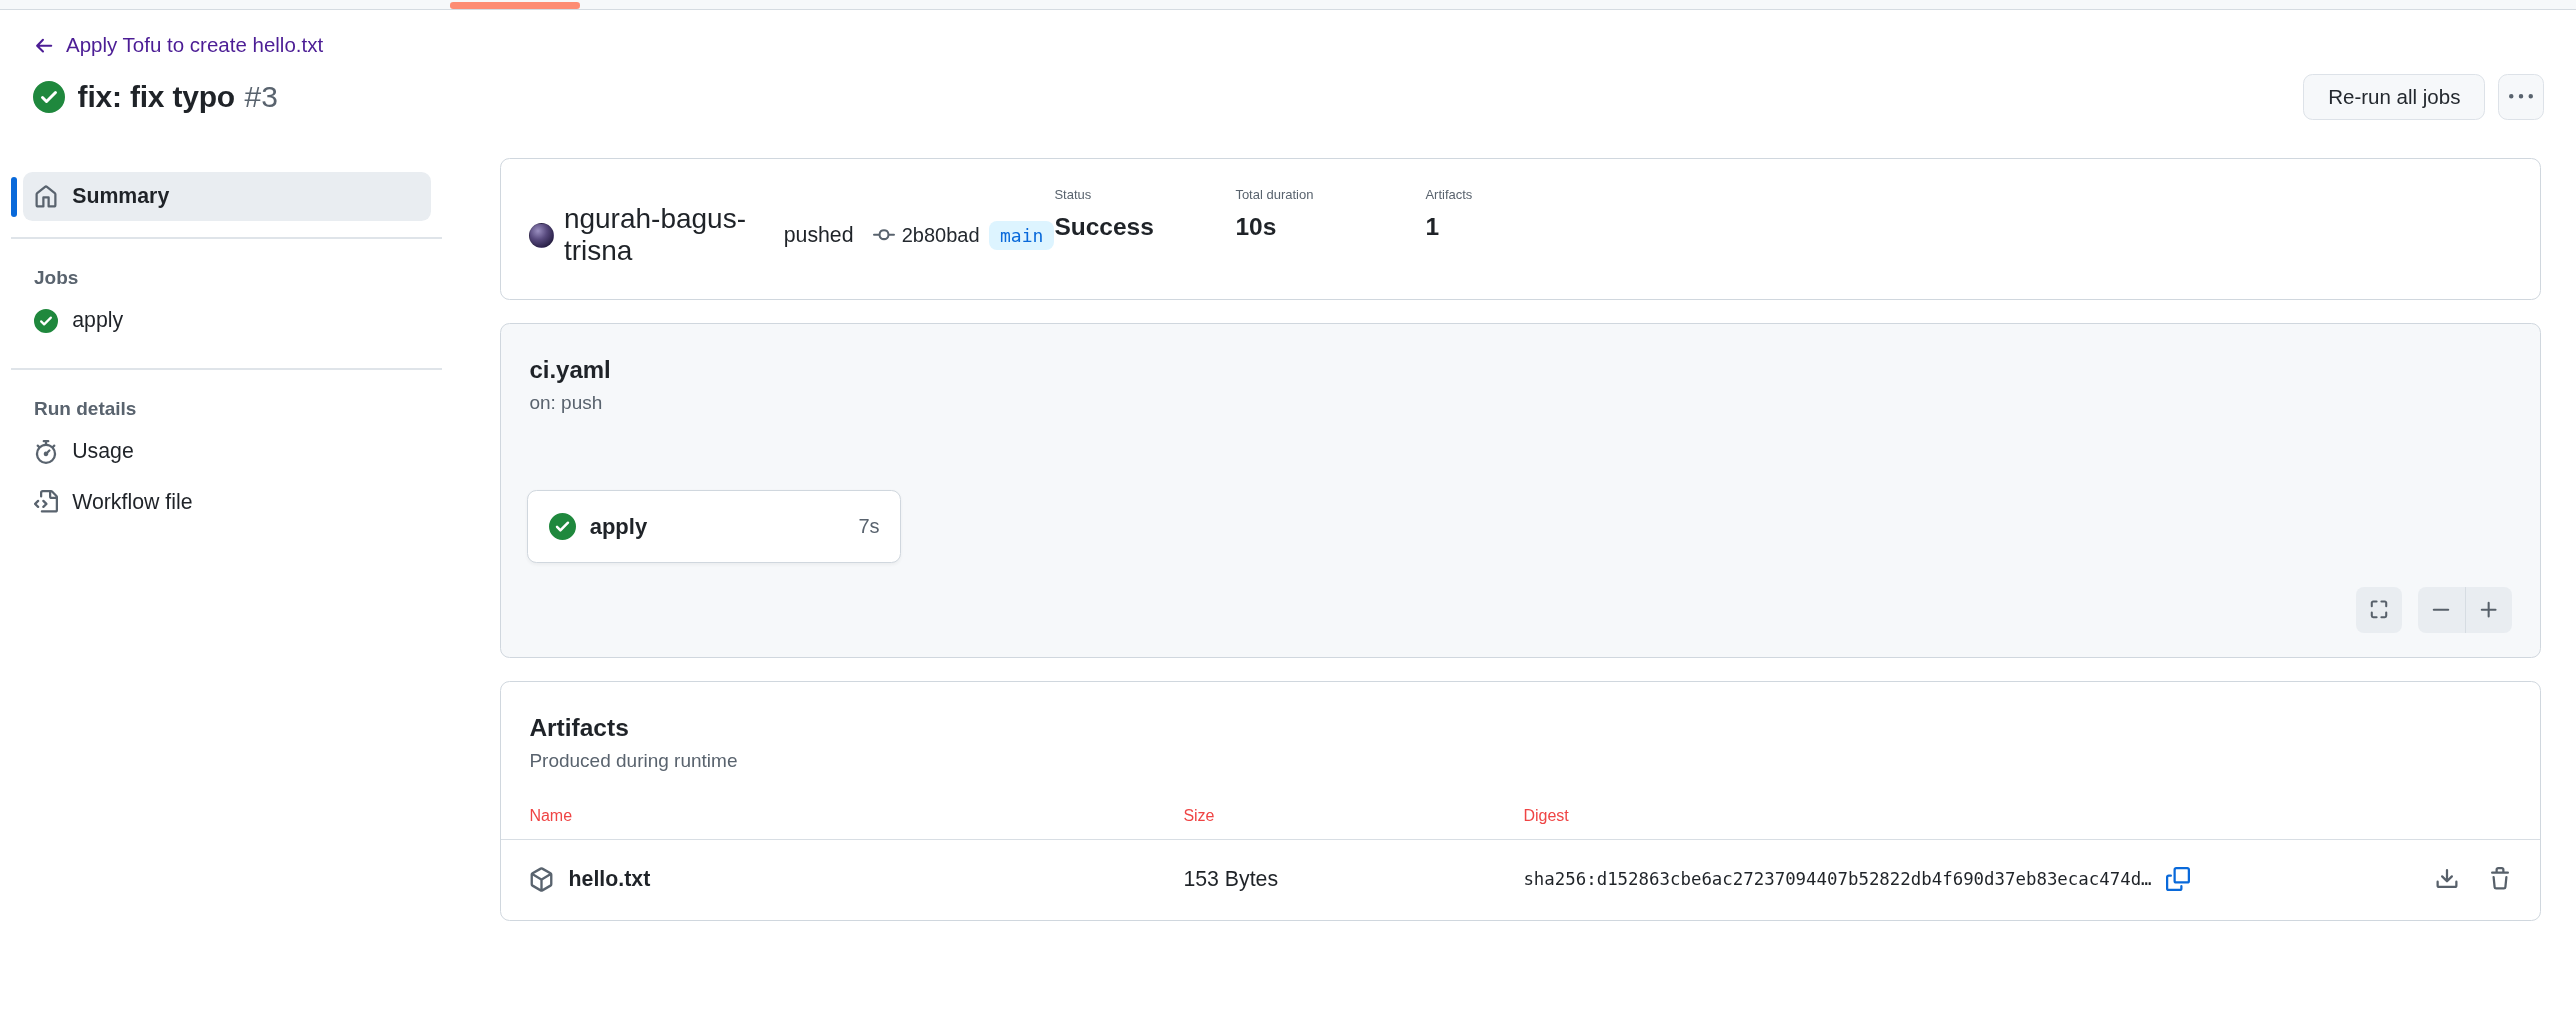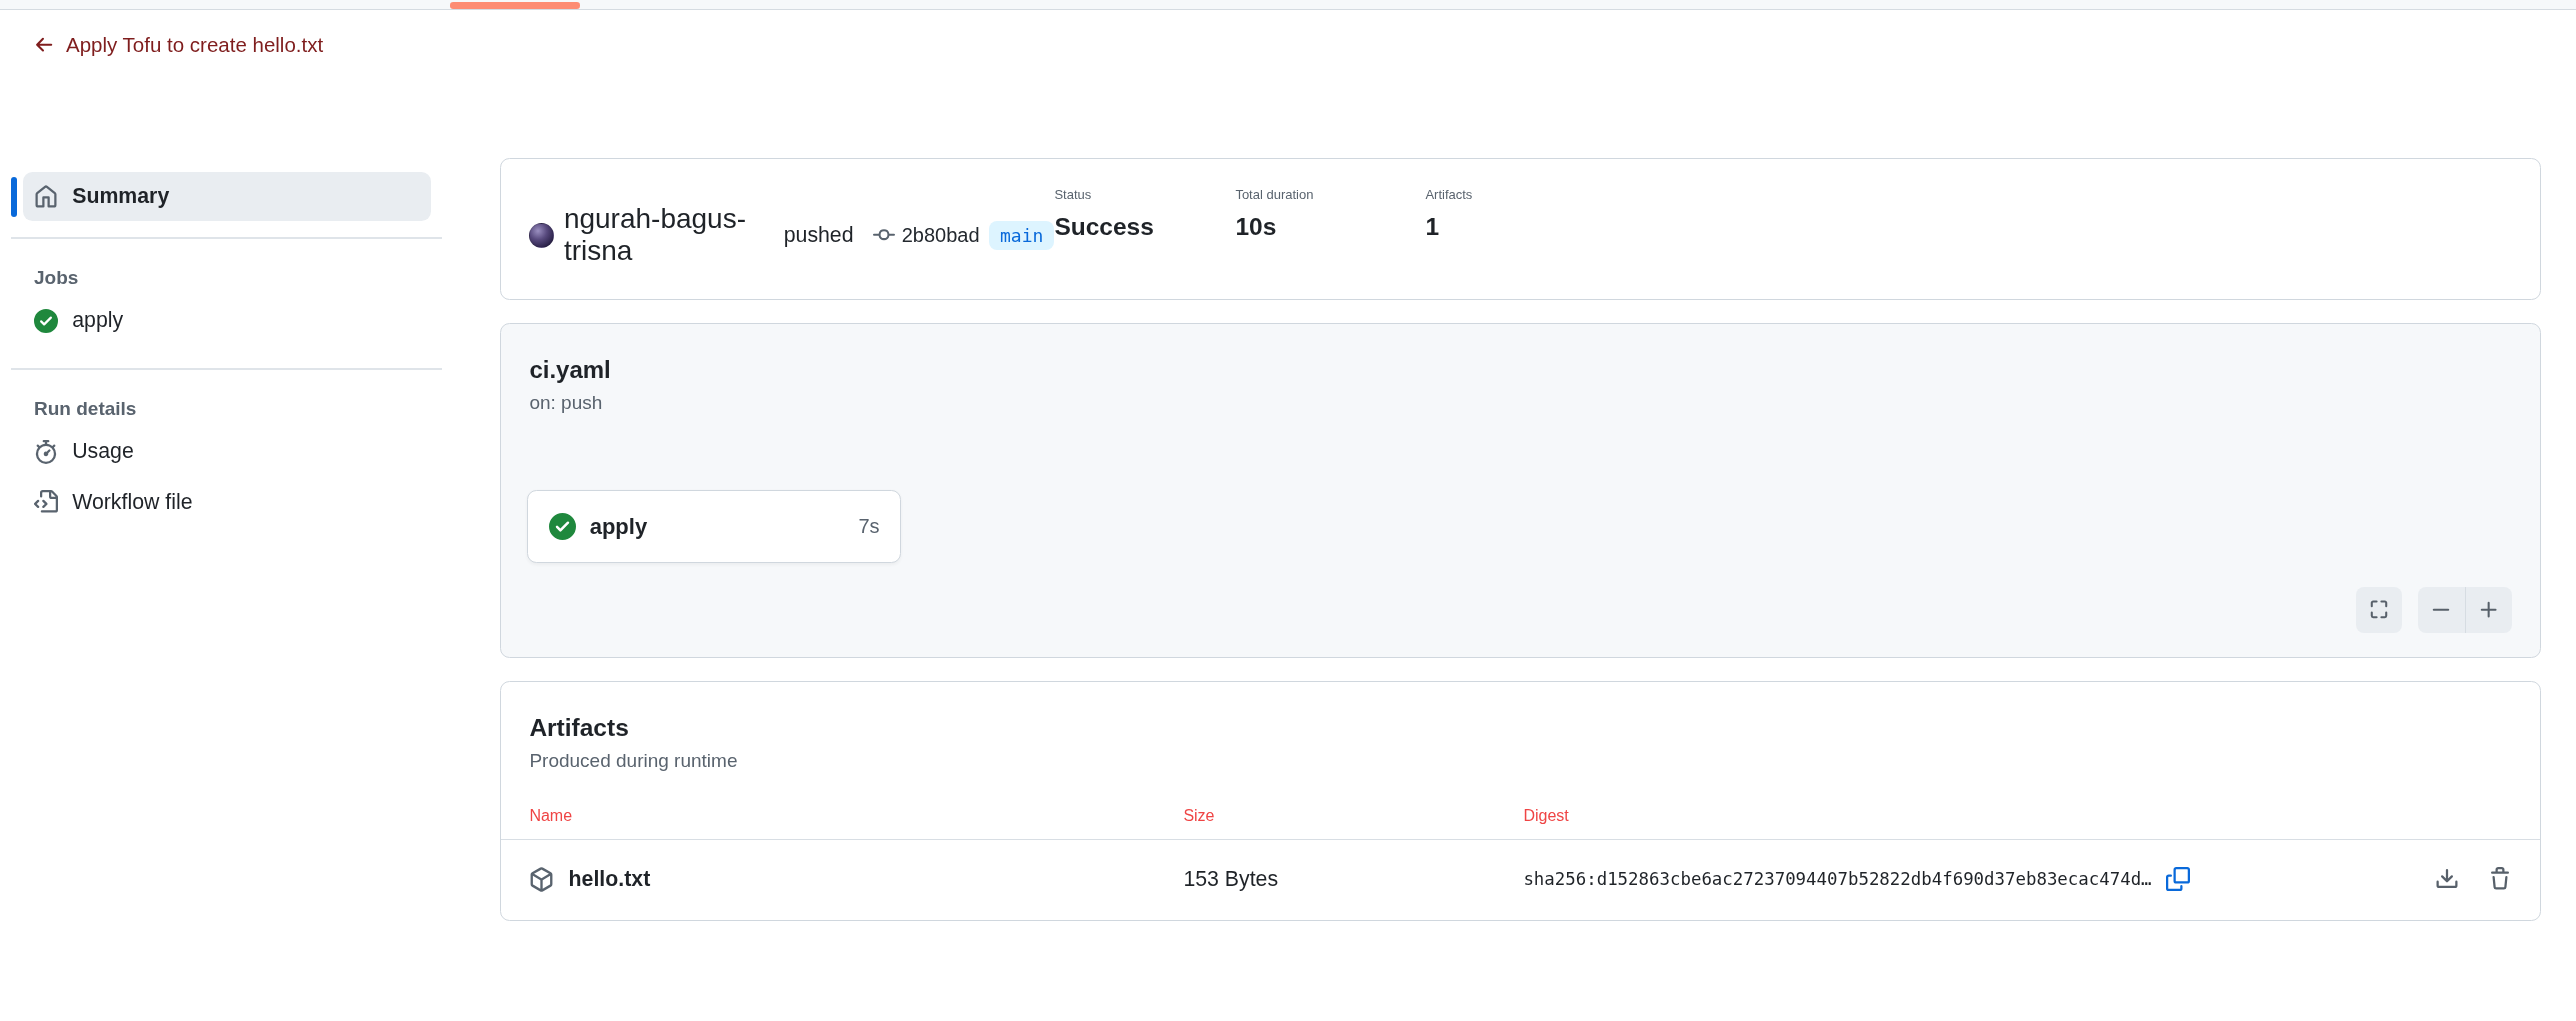--- a/index.html
+++ b/index.html
@@ -22,22 +22,22 @@
     background:#f6f8fa; border-bottom:1.6px solid #d5dbe1;
   }
   .progress-bar {
     position:absolute; left:450px; top:2.4px; width:130px; height:6.3px;
     border-radius:3.2px; background:#fd8c73;
   }
 
   
   .page-header { position:absolute; top:33px; left:33px; right:32px; }
   .breadcrumb {
-    display:inline-flex; align-items:center; gap:11px;
-    color:#7f1d1d; font-size:20.5px; cursor:pointer; text-decoration:none;
+    display:inline-flex; align-items:flex-end; gap:11px;
+    color:#4c1d95; font-size:20.5px; cursor:pointer; text-decoration:none;
   }
   .breadcrumb svg { width:22px; height:22px; }
   .title-row { display:flex; align-items:center; margin-top:11px; }
   .check-lg { width:32px; height:32px; color:#1f883d; flex:none; }
   .run-title { margin-left:12.6px; font-size:30px; font-weight:700; letter-spacing:-0.2px; }
   .run-number { margin-left:9.5px; font-size:30px; font-weight:400; color:#59636e; }
   .header-actions { margin-left:auto; display:flex; gap:12.6px; align-items:center; }
   .btn {
     height:46px; background:#f6f8fa; border:1.6px solid #dde2e8; border-radius:9.5px;
     font-family:inherit; font-size:20.5px; font-weight:500; color:#24292f;
@@ -158,20 +158,39 @@
 
 <div class="page-header">
   <a class="breadcrumb">
     <span>
       <svg viewBox="0 0 16 16" width="22" height="22">
           <path d="M7.78 12.53a.75.75 0 0 1-1.06 0L2.47 8.28a.75.75 0 0 1 0-1.06l4.25-4.25a.751.751 0 0 1 1.042.018.751.751 0 0 1 .018 1.042L4.81 7h8.44a.75.75 0 0 1 0 1.5H4.81l2.97 2.97a.75.75 0 0 1 0 1.06Z"></path>
         </svg>
     </span>
     <span>Apply Tofu to create hello.txt</span>
   </a>
+  <div class="title-row">
+    <span class="check-lg">
+      <svg viewBox="0 0 16 16" width="32" height="32">
+          <path d="M8 16A8 8 0 1 1 8 0a8 8 0 0 1 0 16Zm3.78-9.72a.751.751 0 0 0-.018-1.042.751.751 0 0 0-1.042-.018L6.75 9.19 5.28 7.72a.751.751 0 0 0-1.042.018.751.751 0 0 0-.018 1.042l2 2a.75.75 0 0 0 1.06 0Z"></path>
+        </svg>
+    </span>
+    <span class="run-title">fix: fix typo</span>
+    <span class="run-number">#3</span>
+    <div class="header-actions">
+      <button class="btn btn-rerun">Re-run all jobs</button>
+      <button class="btn btn-kebab">
+        <span>
+          <svg viewBox="0 0 16 16" width="24" height="24">
+              <path d="M8 9a1.5 1.5 0 1 0 0-3 1.5 1.5 0 0 0 0 3ZM1.5 9a1.5 1.5 0 1 0 0-3 1.5 1.5 0 0 0 0 3Zm13 0a1.5 1.5 0 1 0 0-3 1.5 1.5 0 0 0 0 3Z"></path>
+            </svg>
+        </span>
+      </button>
+    </div>
+  </div>
 </div>
 
 <div class="layout">
 
   <div class="sidebar">
     <div class="nav-item selected">
       <span class="icon-muted">
         <svg viewBox="0 0 16 16" width="24" height="24">
             <path d="M6.906.664a1.749 1.749 0 0 1 2.187 0l5.25 4.2c.415.332.657.835.657 1.367v7.019A1.75 1.75 0 0 1 13.25 15h-3.5a.75.75 0 0 1-.75-.75V9H7v5.25a.75.75 0 0 1-.75.75h-3.5A1.75 1.75 0 0 1 1 13.25V6.23c0-.531.242-1.034.657-1.366l5.25-4.2Zm1.25 1.171a.25.25 0 0 0-.312 0l-5.25 4.2a.25.25 0 0 0-.094.196v7.019c0 .138.112.25.25.25H5.5V8.25a.75.75 0 0 1 .75-.75h3.5a.75.75 0 0 1 .75.75v5.25h2.75a.25.25 0 0 0 .25-.25V6.23a.25.25 0 0 0-.094-.195Z"></path>
           </svg>

